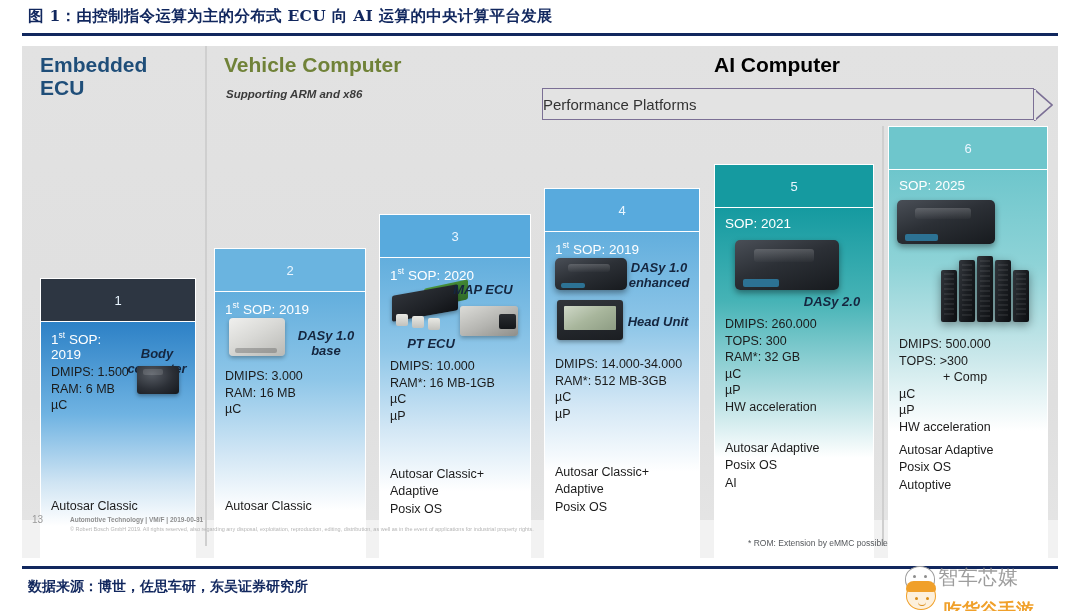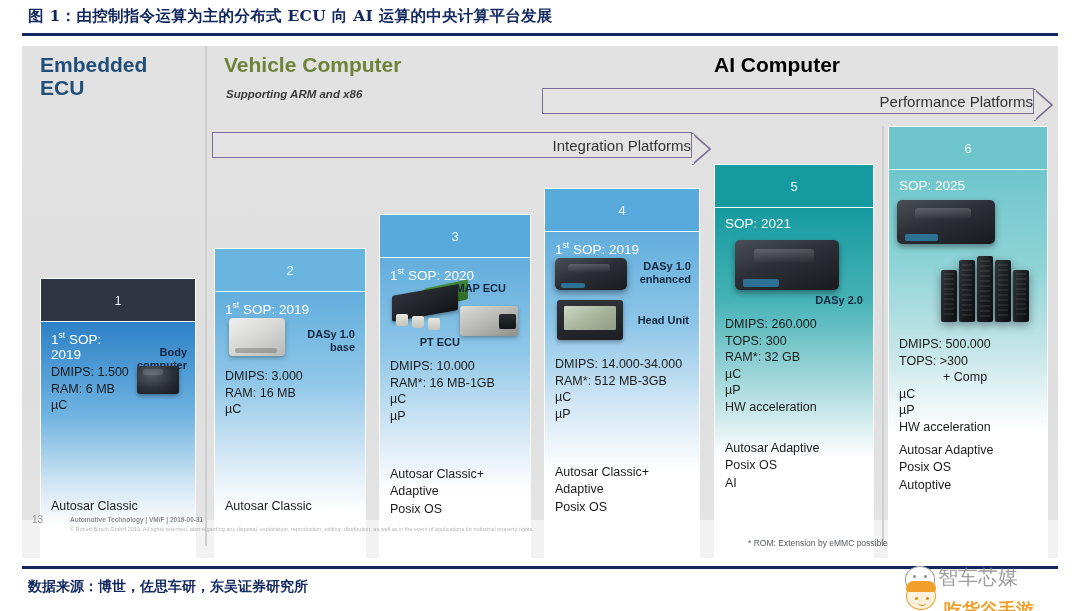--- a/index.html
+++ b/index.html
@@ -74,24 +74,24 @@
     position: absolute; left: 183px; top: 0px; width: 2px; height: 500px;
     background: #cfcfcf;
   }
   .divider-v2 {
     position: absolute; left: 860px; top: 80px; width: 2px; height: 420px;
     background: #cfcfcf;
   }
 
   
   .banner {
-    position: absolute; height: 26px;
+    position: absolute; height: 32px;
     background: #e3e3e3;
     border: 1.6px solid #7b6f95;
-    display: flex; align-items: center; justify-content: flex-end;
+    display: flex; align-items: center; justify-content: flex-start;
   }
   .banner-label {
     font-size: 15px; color: #333; white-space: nowrap; font-weight: normal;
   }
   .banner-tip {
     position: absolute; top: 0; width: 18px; height: 32px;
   }
   .banner-tip svg { display:block; }
 
   .banner-perf { left: 520px; top: 42px; width: 492px; }
@@ -123,22 +123,22 @@
   }
   .sop sup { font-size: 8.5px; }
   .spec {
     font-size: 12.5px; color: #1b1b1b; white-space: nowrap; line-height: 1.32;
   }
   .spec.indent { padding-left: 44px; }
   .os {
     font-size: 12.5px; color: #1b1b1b; white-space: nowrap; line-height: 1.38;
   }
   .partlabel {
-    position: absolute; font-size: 11px; font-weight: bold; color: #15263f;
-    text-align: right; line-height: 1.18; white-space: nowrap;
+    position: absolute; font-size: 13px; font-weight: bold; color: #15263f;
+    text-align: center; line-height: 1.18; white-space: nowrap; font-style: italic;
   }
   .specs-block { position: absolute; left: 10px; }
   .os-block { position: absolute; left: 10px; }
 
   
   .chip {
     position: absolute;
     background: radial-gradient(ellipse at 35% 30%, #565b63 0%, #2b2f36 55%, #14171c 100%);
     border-radius: 3px;
     box-shadow: 0 2px 4px rgba(0,0,0,.35);
@@ -319,29 +319,20 @@
     <div class="banner banner-perf">
       <span class="banner-label">Performance Platforms</span>
       <span class="banner-tip" style="right:-19px;">
         <svg width="19" height="32" viewBox="0 0 19 32">
           <path d="M0.5 0.5 L18 16 L0.5 31.5 Z" fill="#e3e3e3" stroke="#7b6f95" stroke-width="1.6"></path>
           <rect x="0" y="1" width="2" height="30" fill="#e3e3e3"></rect>
         </svg>
       </span>
     </div>
 
-    <div class="banner banner-integ">
-      <span class="banner-label">Integration Platforms</span>
-      <span class="banner-tip" style="right:-19px;">
-        <svg width="19" height="32" viewBox="0 0 19 32">
-          <path d="M0.5 0.5 L18 16 L0.5 31.5 Z" fill="#e3e3e3" stroke="#7b6f95" stroke-width="1.6"></path>
-          <rect x="0" y="1" width="2" height="30" fill="#e3e3e3"></rect>
-        </svg>
-      </span>
-    </div>
 
     <div class="tierlabel tier-mid">Mid</div>
     <div class="tierlabel tier-high">High</div>
 
     <div class="col" style="left:18px; top:232px; width:156px;">
       <div class="col-head" style="background:#2d3642;">
         <span>1</span>
       </div>
       <div class="col-body" style="height:244px; background:linear-gradient(180deg,#2d81c6 0%,#6fb3e2 38%,#cfe4f3 66%,#ffffff 84%,#ffffff 100%);">
         <div class="sop">
@@ -393,21 +384,21 @@
       <div class="col-body" style="height:308px; background:linear-gradient(180deg,#62aedd 0%,#8ec6e8 30%,#d3e7f5 56%,#ffffff 76%,#ffffff 100%);">
         <div class="sop">
           <span>1</span><sup>st</sup><span> SOP: 2020</span>
         </div>
 
         <div class="pcb-green" style="left:44px; top:26px; width:44px; height:20px; transform:skewY(-12deg);"></div>
         <div class="pcb" style="left:12px; top:32px; width:66px; height:26px; transform:skewY(-10deg);"></div>
         <div class="conn" style="left:16px; top:56px; width:12px; height:12px;"></div>
         <div class="conn" style="left:32px; top:58px; width:12px; height:12px;"></div>
         <div class="conn" style="left:48px; top:60px; width:12px; height:12px;"></div>
-        <div class="partlabel" style="right:24px; top:24px; width:62px;">MAP ECU</div>
+        <div class="partlabel" style="right:16px; top:24px; width:62px;">MAP ECU</div>
         <div class="ecu-box" style="right:12px; top:48px; width:58px; height:30px;"></div>
         <div class="partlabel" style="left:22px; top:78px; width:58px;">PT ECU</div>
         <div class="specs-block" style="top:100px;">
           <div class="spec">DMIPS: 10.000</div>
           <div class="spec">RAM*: 16 MB-1GB</div>
           <div class="spec">µC</div>
           <div class="spec">µP</div>
         </div>
         <div class="os-block" style="top:208px;">
           <div class="os">Autosar Classic+</div>

